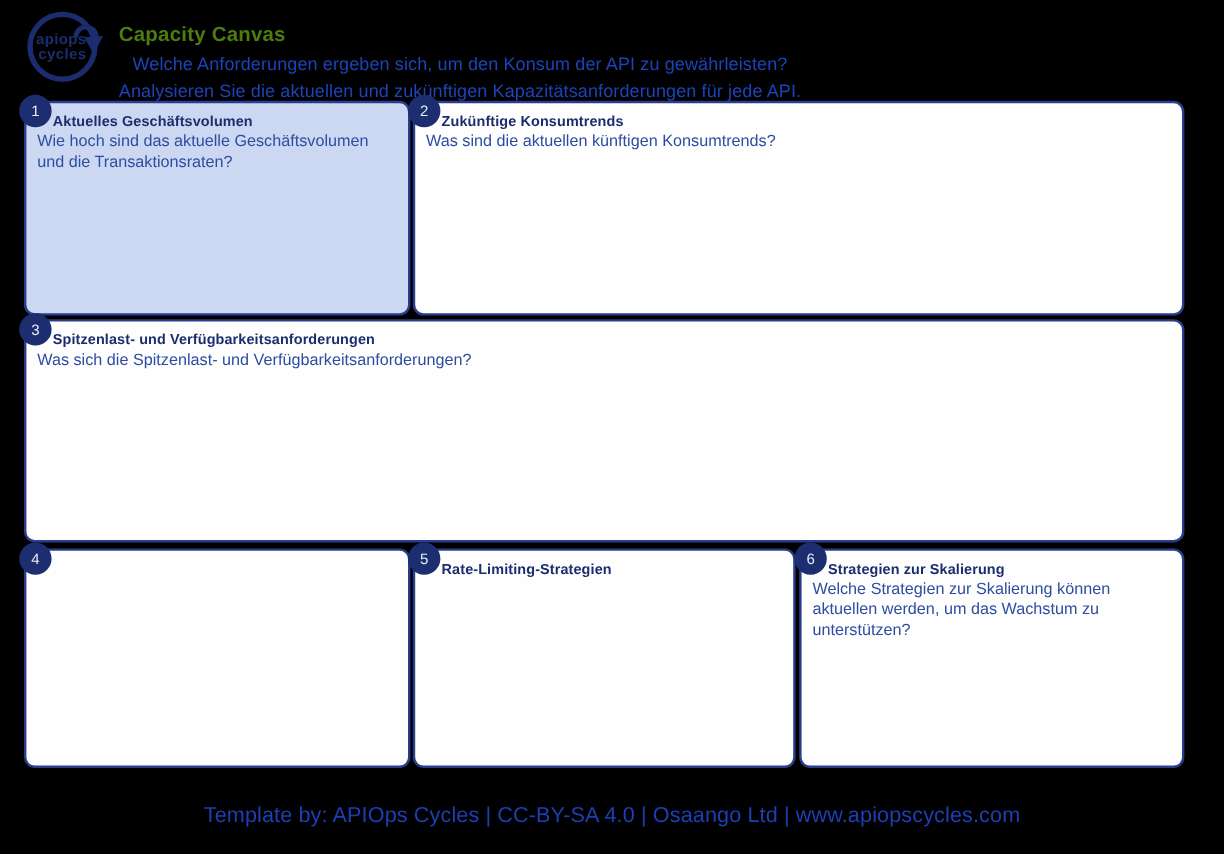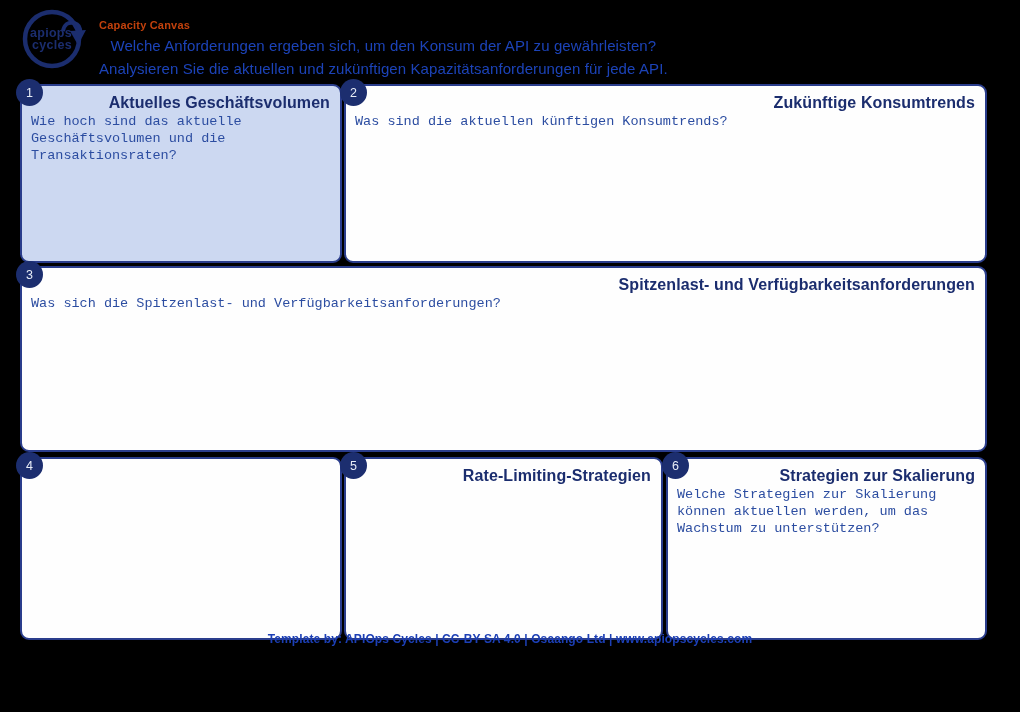--- a/index.html
+++ b/index.html
@@ -12,59 +12,58 @@
     position: relative; width: 1020px; height: 712px; background: #000;
   }
 
   
   .logo { position: absolute; left: 18px; top: 3px; width: 72px; height: 70px; }
   .logo svg { display: block; }
 
   
   .header { position: absolute; left: 99px; top: 19px; }
   .header-title {
-    font-size: 11px; font-weight: bold; color: #c2410c; letter-spacing: .2px;
+    font-size: 17px; font-weight: bold; color: #4d7c0f; letter-spacing: .2px;
   }
   .header-sub {
     font-size: 15px; color: #1c43b8; margin-top: 6px; letter-spacing: .1px; text-align: center;
   }
 
   
   .box {
     position: absolute; background: #fefefe;
     border: 2px solid #2a3d8c; border-radius: 9px;
   }
   .box.hl { background: #ccd8f1; }
   .badge {
     position: absolute; top: -7px; left: -6px; width: 27px; height: 27px;
     border-radius: 50%; background: #1c2e6f; color: #e7ecf6;
     font-size: 12.5px; display: flex; align-items: center; justify-content: center;
     z-index: 2;
   }
   .box-title {
-    font-size: 16px; font-weight: bold; color: #1b2d6e;
-    margin: 8px 10px 0 22px; letter-spacing: .1px; text-align: right;
+    font-size: 12px; font-weight: bold; color: #1b2d6e;
+    margin: 8px 10px 0 22px; letter-spacing: .1px;
   }
   .box-question {
     font-size: 13.5px; color: #2c4da1; line-height: 17px;
     margin: 1px 14px 0 9px;
-    font-family: Liberation Mono, monospace;
   }
 
   .b1 { left: 20px;  top: 84px;  width: 322px; height: 179px; }
   .b2 { left: 344px; top: 84px;  width: 643px; height: 179px; }
   .b3 { left: 20px;  top: 266px; width: 967px; height: 186px; }
   .b4 { left: 20px;  top: 457px; width: 322px; height: 183px; }
   .b5 { left: 344px; top: 457px; width: 319px; height: 183px; }
   .b6 { left: 666px; top: 457px; width: 321px; height: 183px; }
 
   
   .footer {
-    position: absolute; left: 0; right: 0; top: 632px; text-align: center;
-    font-size: 12px; font-weight: bold; color: #1c3fb5; letter-spacing: .1px;
+    position: absolute; left: 0; right: 0; top: 669px; text-align: center;
+    font-size: 18px; font-weight: normal; color: #1c3fb5; letter-spacing: .1px;
   }
 </style>
 </head>
 <body>
 
 <div class="canvas">
 
   <div class="logo">
     <svg width="72" height="70" viewBox="0 0 72 70">
       <circle cx="34" cy="36" r="27" fill="none" stroke="#1b2d6e" stroke-width="4.5"></circle>

